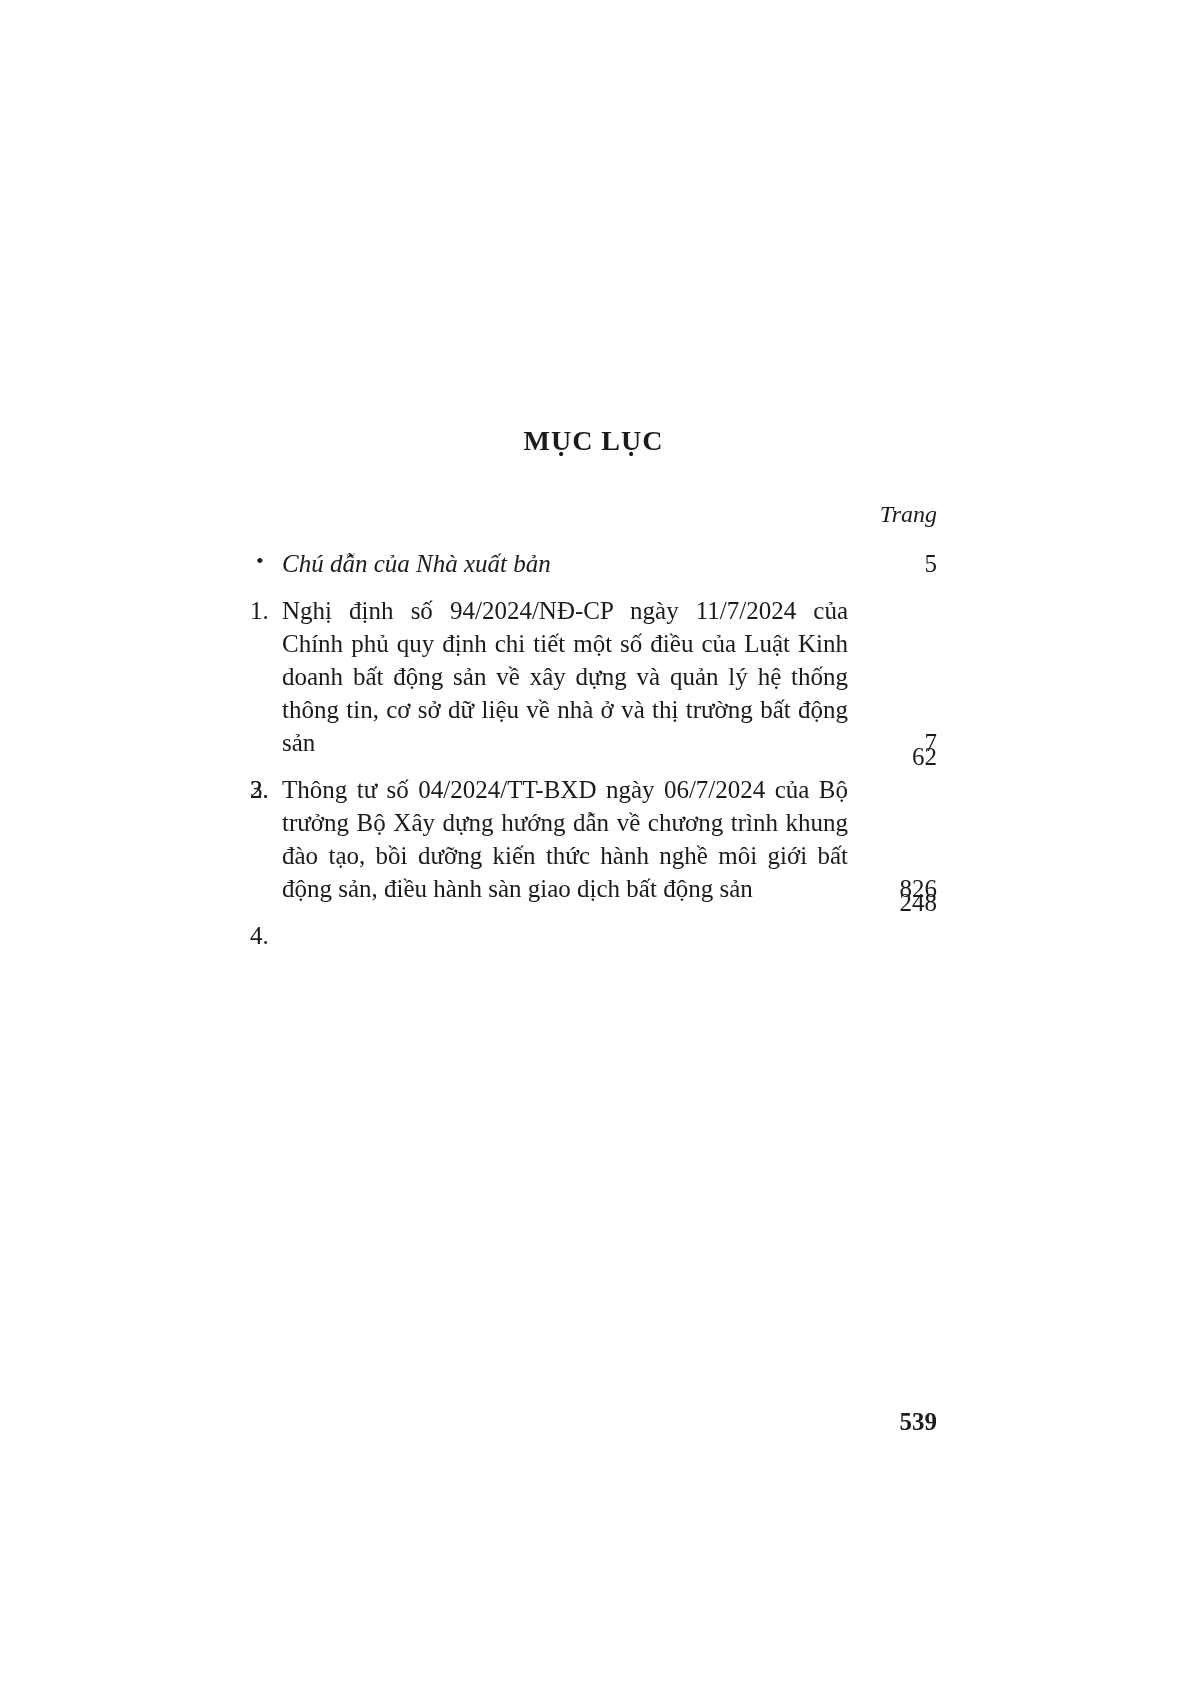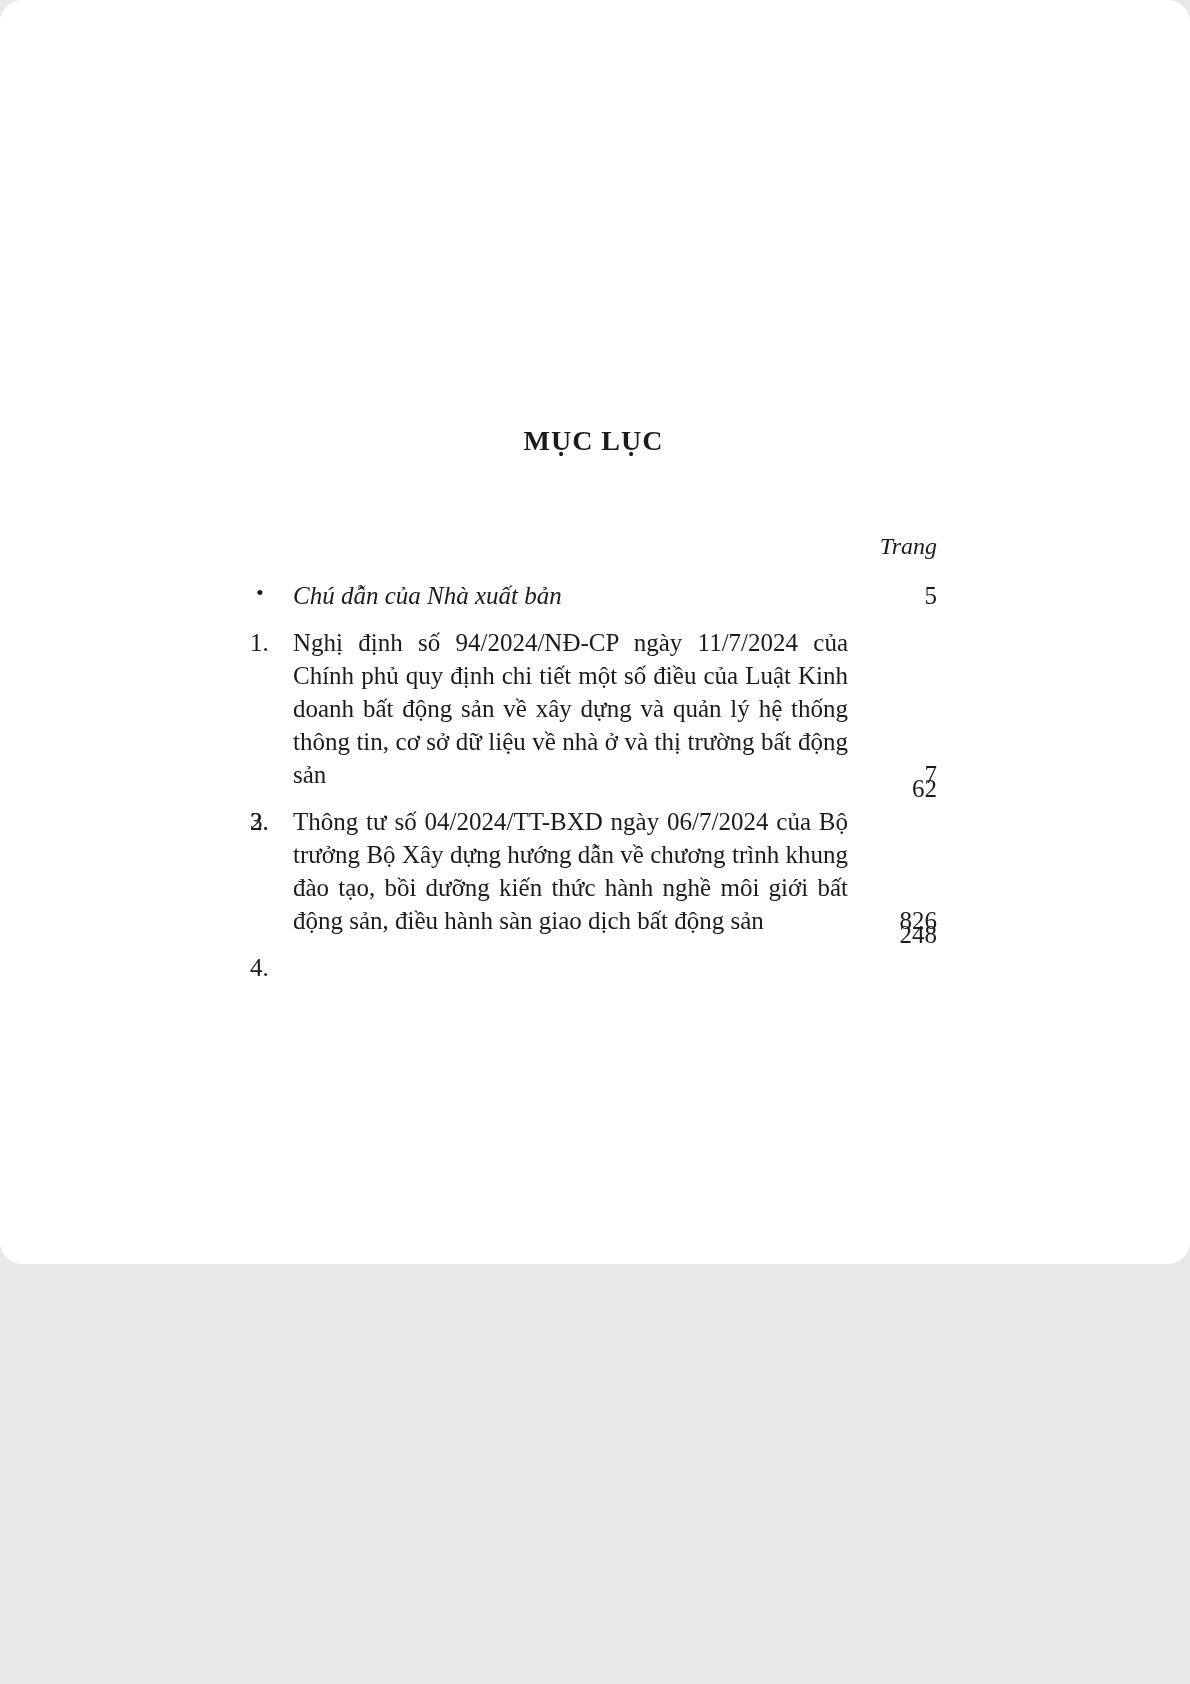--- a/index.html
+++ b/index.html
@@ -1,42 +1,41 @@
 <!DOCTYPE html>
 <html lang="vi"><head>
 <meta charset="utf-8">
 <style>
   html, body { margin: 0; padding: 0; background: #e8e8e8; }
   .page {
     position: relative;
     width: 1190px;
-    height: 1264px;
+    height: 1684px;
     margin: 0 auto;
     background: #ffffff;
     color: #1b1b1b;
     font-family: "Liberation Serif", "DejaVu Serif", serif;
     overflow: hidden;
-    border-radius: 22px;
   }
   .content {
     position: absolute;
     left: 250px;
     top: 424px;
     width: 687px; 
   }
   .title {
     margin: 0;
     font-size: 28px;
     font-weight: 700;
     line-height: 34px;
     text-align: center;
     letter-spacing: 1px;
   }
   .col-header {
-    margin-top: 72px;
+    margin-top: 40px;
     text-align: right;
     font-style: italic;
     font-size: 24px;
     line-height: 33px;
   }
   .toc-row {
     position: relative;
     margin-top: 14px;
     padding-left: 32px;
     font-size: 25px;
@@ -49,21 +48,21 @@
     top: 0;
     width: 32px;
   }
   .toc-row .marker {
     position: absolute;
     left: 6px;
     top: -3px;
     font-size: 22px;
   }
   .toc-row .text {
-    margin: 0 89px 0 11px; 
+    margin: 0 89px 0 0; 
     text-align: justify;
   }
   .toc-row.preface .text { font-style: italic; text-align: left; }
   .toc-row .pageno {
     position: absolute;
     right: 0;
     bottom: 0;
     line-height: 33px;
   }
   .folio {

